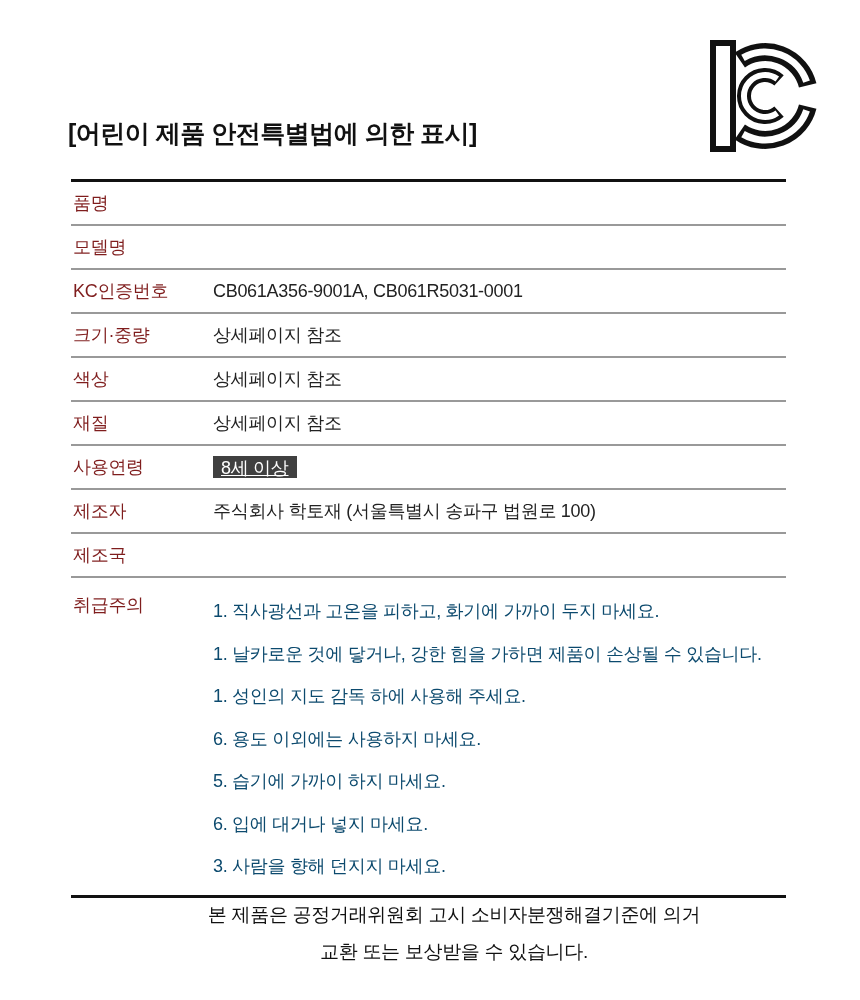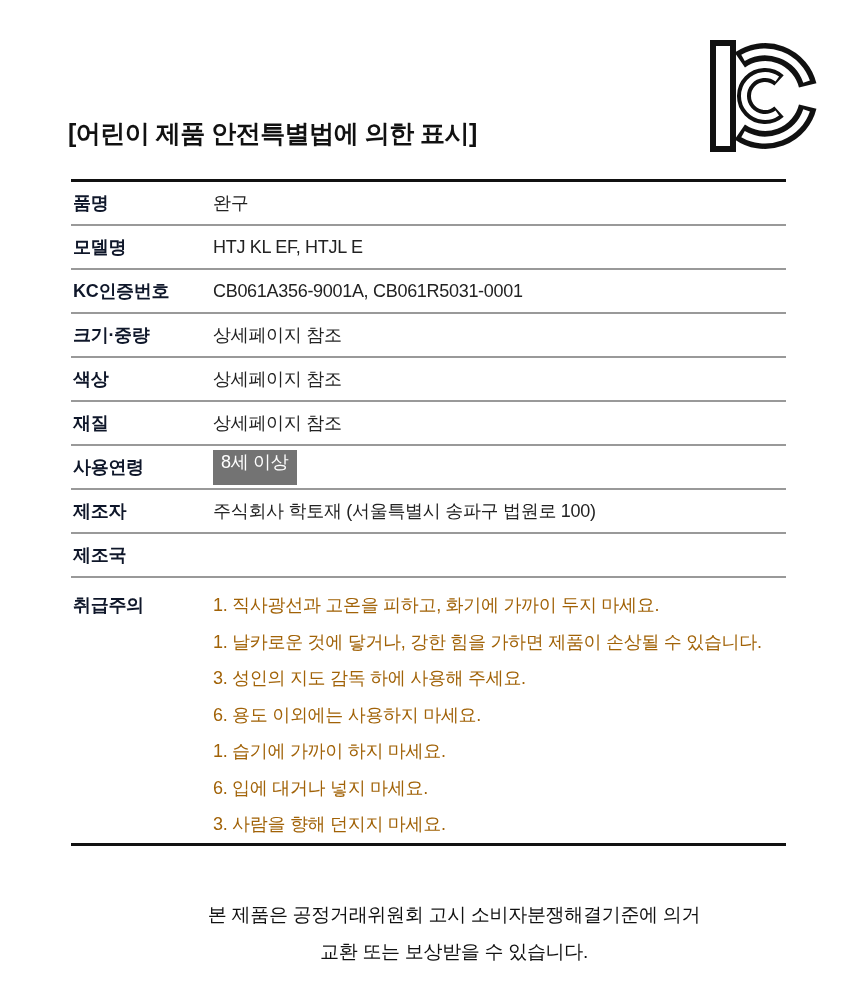--- a/index.html
+++ b/index.html
@@ -44,43 +44,45 @@
     align-items: center;
     min-height: 44px;
     border-bottom: 2px solid #999999;
     font-size: 18px;
     letter-spacing: -0.3px;
   }
   .row:last-child { border-bottom: none; }
   .row .label {
     flex: 0 0 142px;
     padding-left: 2px;
-    font-weight: 700;
-    color: #0f172a;
+    font-weight: 400;
+    color: #7f1d1d;
   }
   .row .value {
     flex: 1 1 auto;
     color: #222222;
   }
   .row.caution-row {
     align-items: flex-start;
-    padding: 9px 0 0 0;
+    padding: 9px 0 10px 0;
   }
   .row.caution-row .label { line-height: 36.5px; }
   .caution-list .caution-item {
     line-height: 36.5px;
-    color: #a16207;
+    color: #0c4a6e;
     white-space: nowrap;
+    margin-top: 6px;
   }
   .badge {
     display: inline-block;
-    background: #737373;
+    background: #404040;
     color: #ffffff;
-    padding: 2px 8px 13px 8px;
+    padding: 2px 8px 0 8px;
     line-height: 20px;
+    text-decoration: underline;
   }
   .footer {
     position: absolute;
     top: 896px;
     left: 0;
     width: 100%;
     text-align: center;
     font-size: 19px;
     line-height: 37px;
     letter-spacing: -0.3px;
@@ -106,26 +108,24 @@
     <path d="M 69.05 42.4 A 21 21 0 1 0 69.05 73.6" fill="none" stroke="#111111" stroke-width="14"></path>
     <path d="M 67.3 41 A 21 21 0 1 0 67.3 75" fill="none" stroke="#ffffff" stroke-width="6"></path>
   </svg>
 
   <h1 class="title">[어린이 제품 안전특별법에 의한 표시]</h1>
 
   <div class="info-table">
 
     <div class="row">
       <div class="label">품명</div>
-      <div class="value">완구</div>
     </div>
 
     <div class="row">
       <div class="label">모델명</div>
-      <div class="value">HTJ KL EF, HTJL E</div>
     </div>
 
     <div class="row">
       <div class="label">KC인증번호</div>
       <div class="value">CB061A356-9001A, CB061R5031-0001</div>
     </div>
 
     <div class="row">
       <div class="label">크기·중량</div>
       <div class="value">상세페이지 참조</div>
@@ -155,23 +155,23 @@
 
     <div class="row">
       <div class="label">제조국</div>
     </div>
 
     <div class="row caution-row">
       <div class="label">취급주의</div>
       <div class="value caution-list">
         <div class="caution-item">1. 직사광선과 고온을 피하고, 화기에 가까이 두지 마세요.</div>
         <div class="caution-item">1. 날카로운 것에 닿거나, 강한 힘을 가하면 제품이 손상될 수 있습니다.</div>
-        <div class="caution-item">3. 성인의 지도 감독 하에 사용해 주세요.</div>
+        <div class="caution-item">1. 성인의 지도 감독 하에 사용해 주세요.</div>
         <div class="caution-item">6. 용도 이외에는 사용하지 마세요.</div>
-        <div class="caution-item">1. 습기에 가까이 하지 마세요.</div>
+        <div class="caution-item">5. 습기에 가까이 하지 마세요.</div>
         <div class="caution-item">6. 입에 대거나 넣지 마세요.</div>
         <div class="caution-item">3. 사람을 향해 던지지 마세요.</div>
       </div>
     </div>
 
   </div>
 
   <div class="footer">
     <div>본 제품은 공정거래위원회 고시 소비자분쟁해결기준에 의거</div>
     <div>교환 또는 보상받을 수 있습니다.</div>

